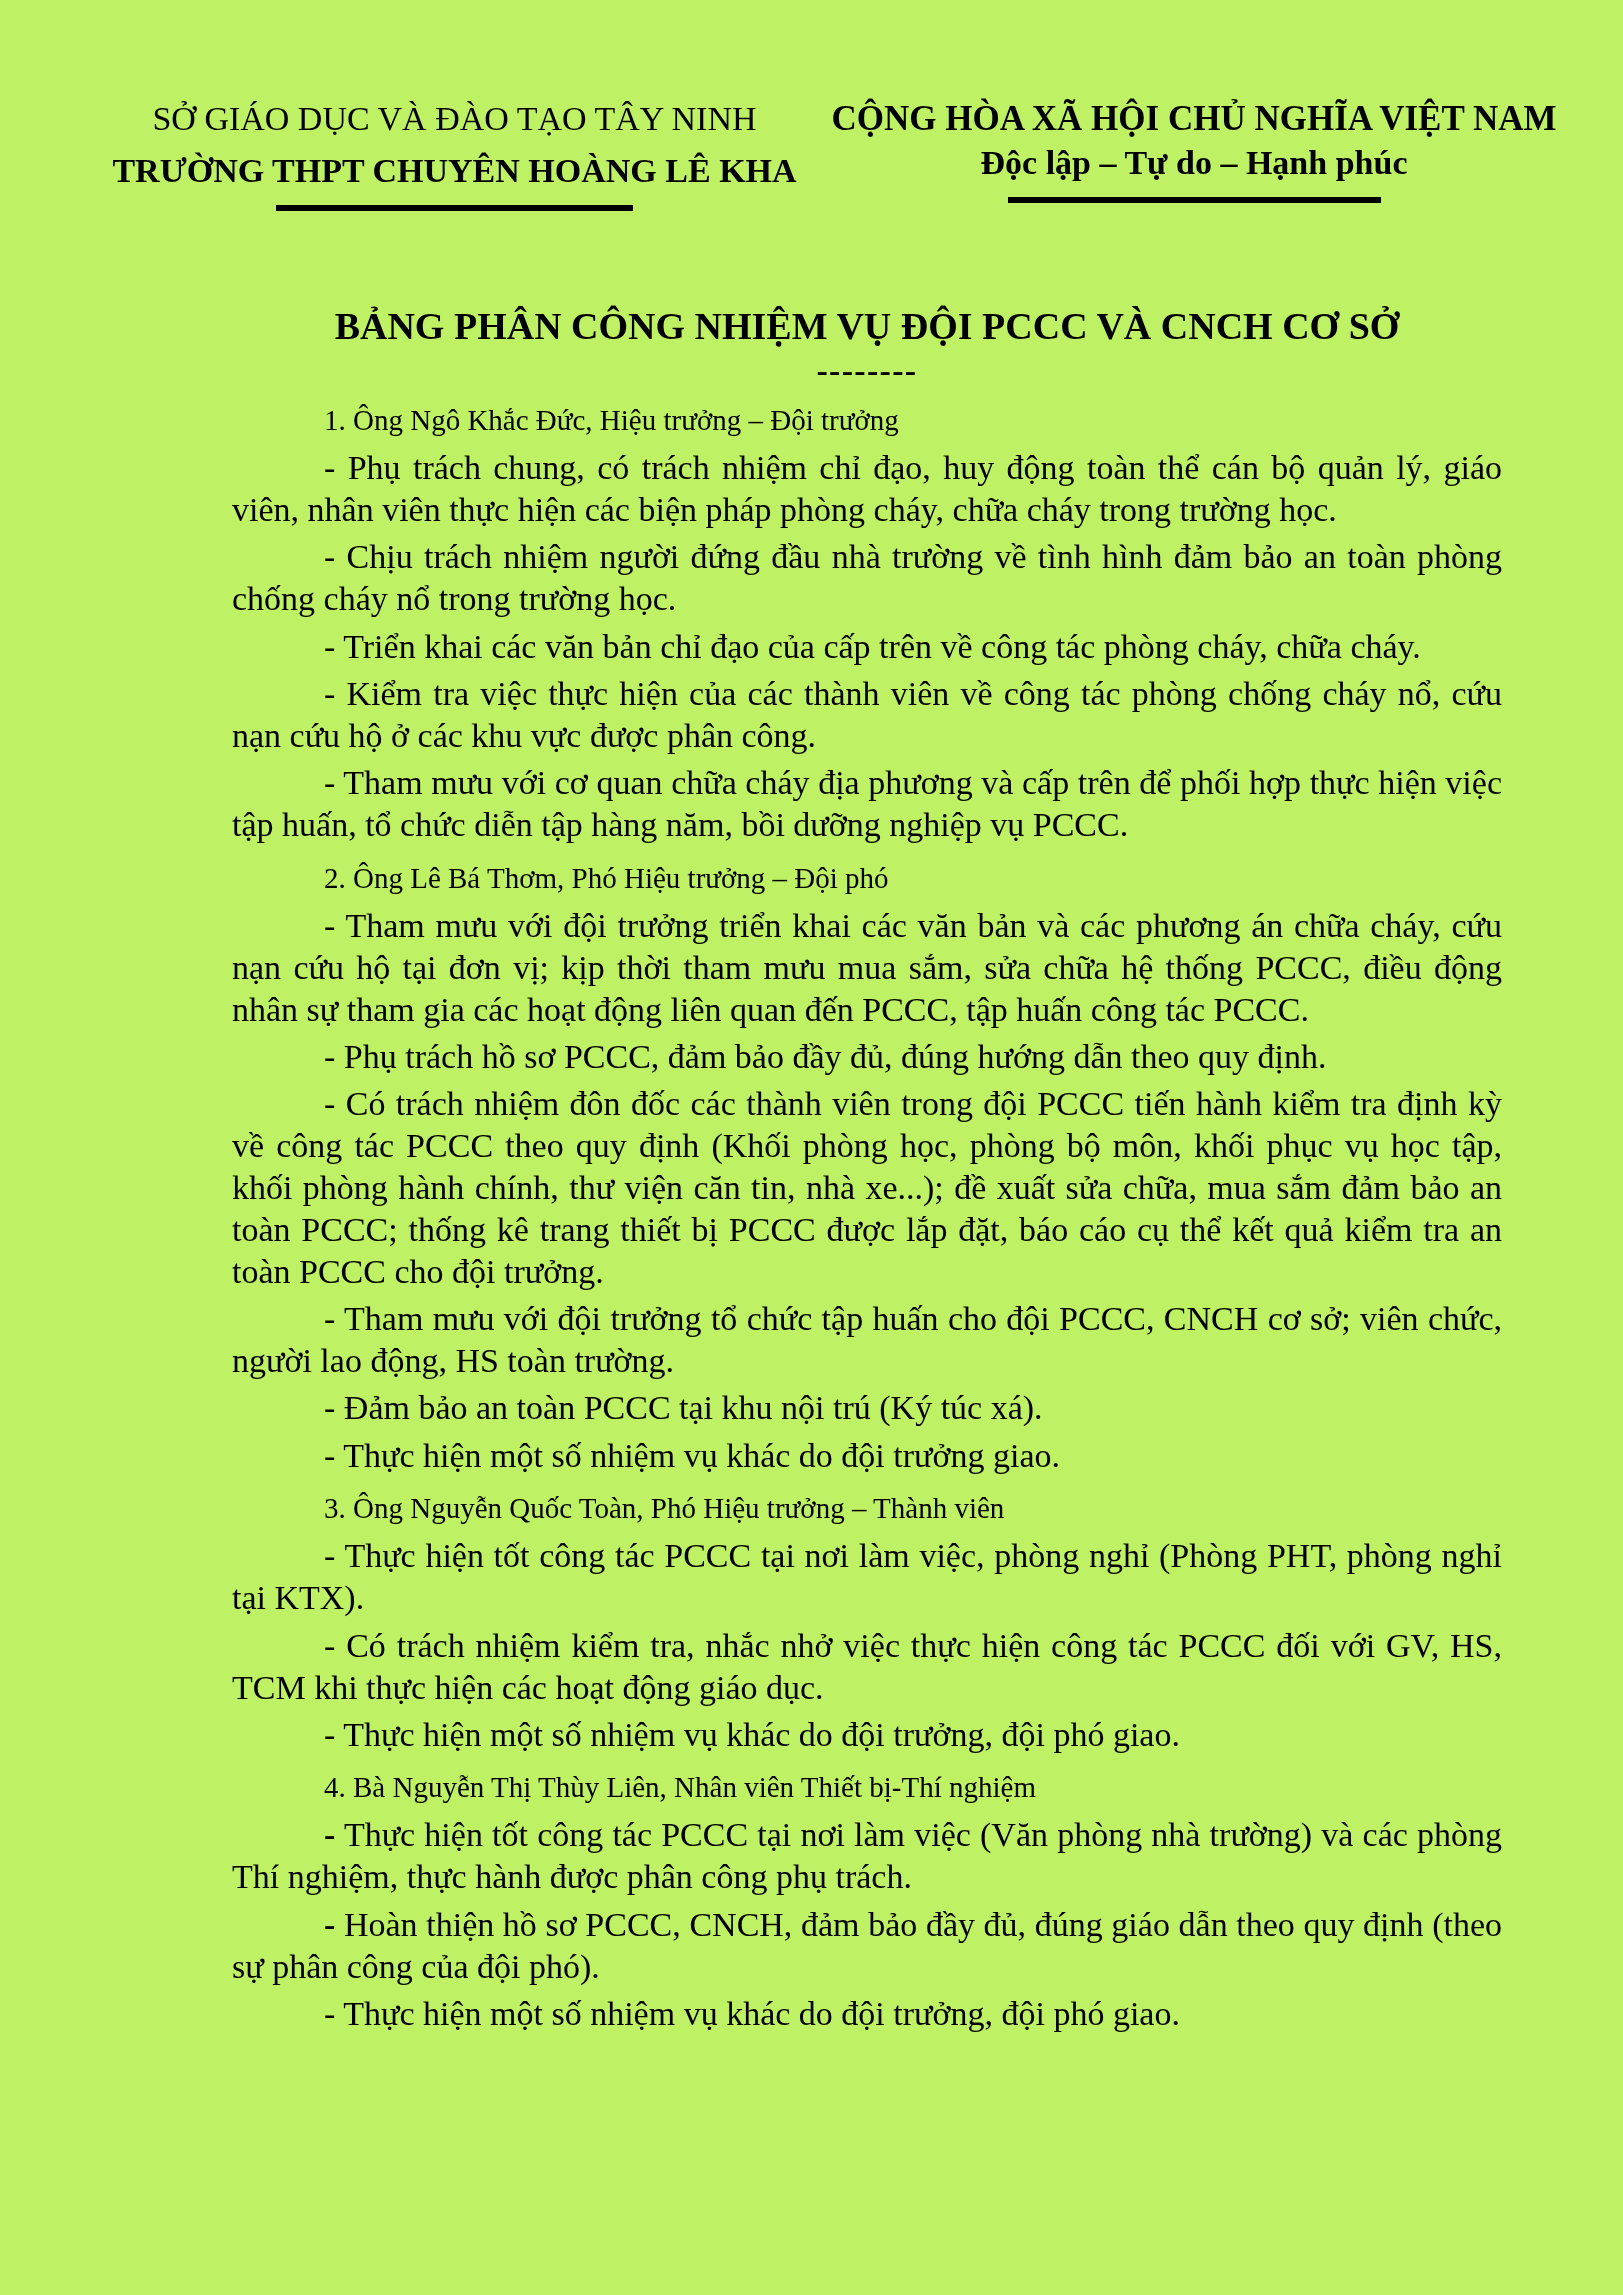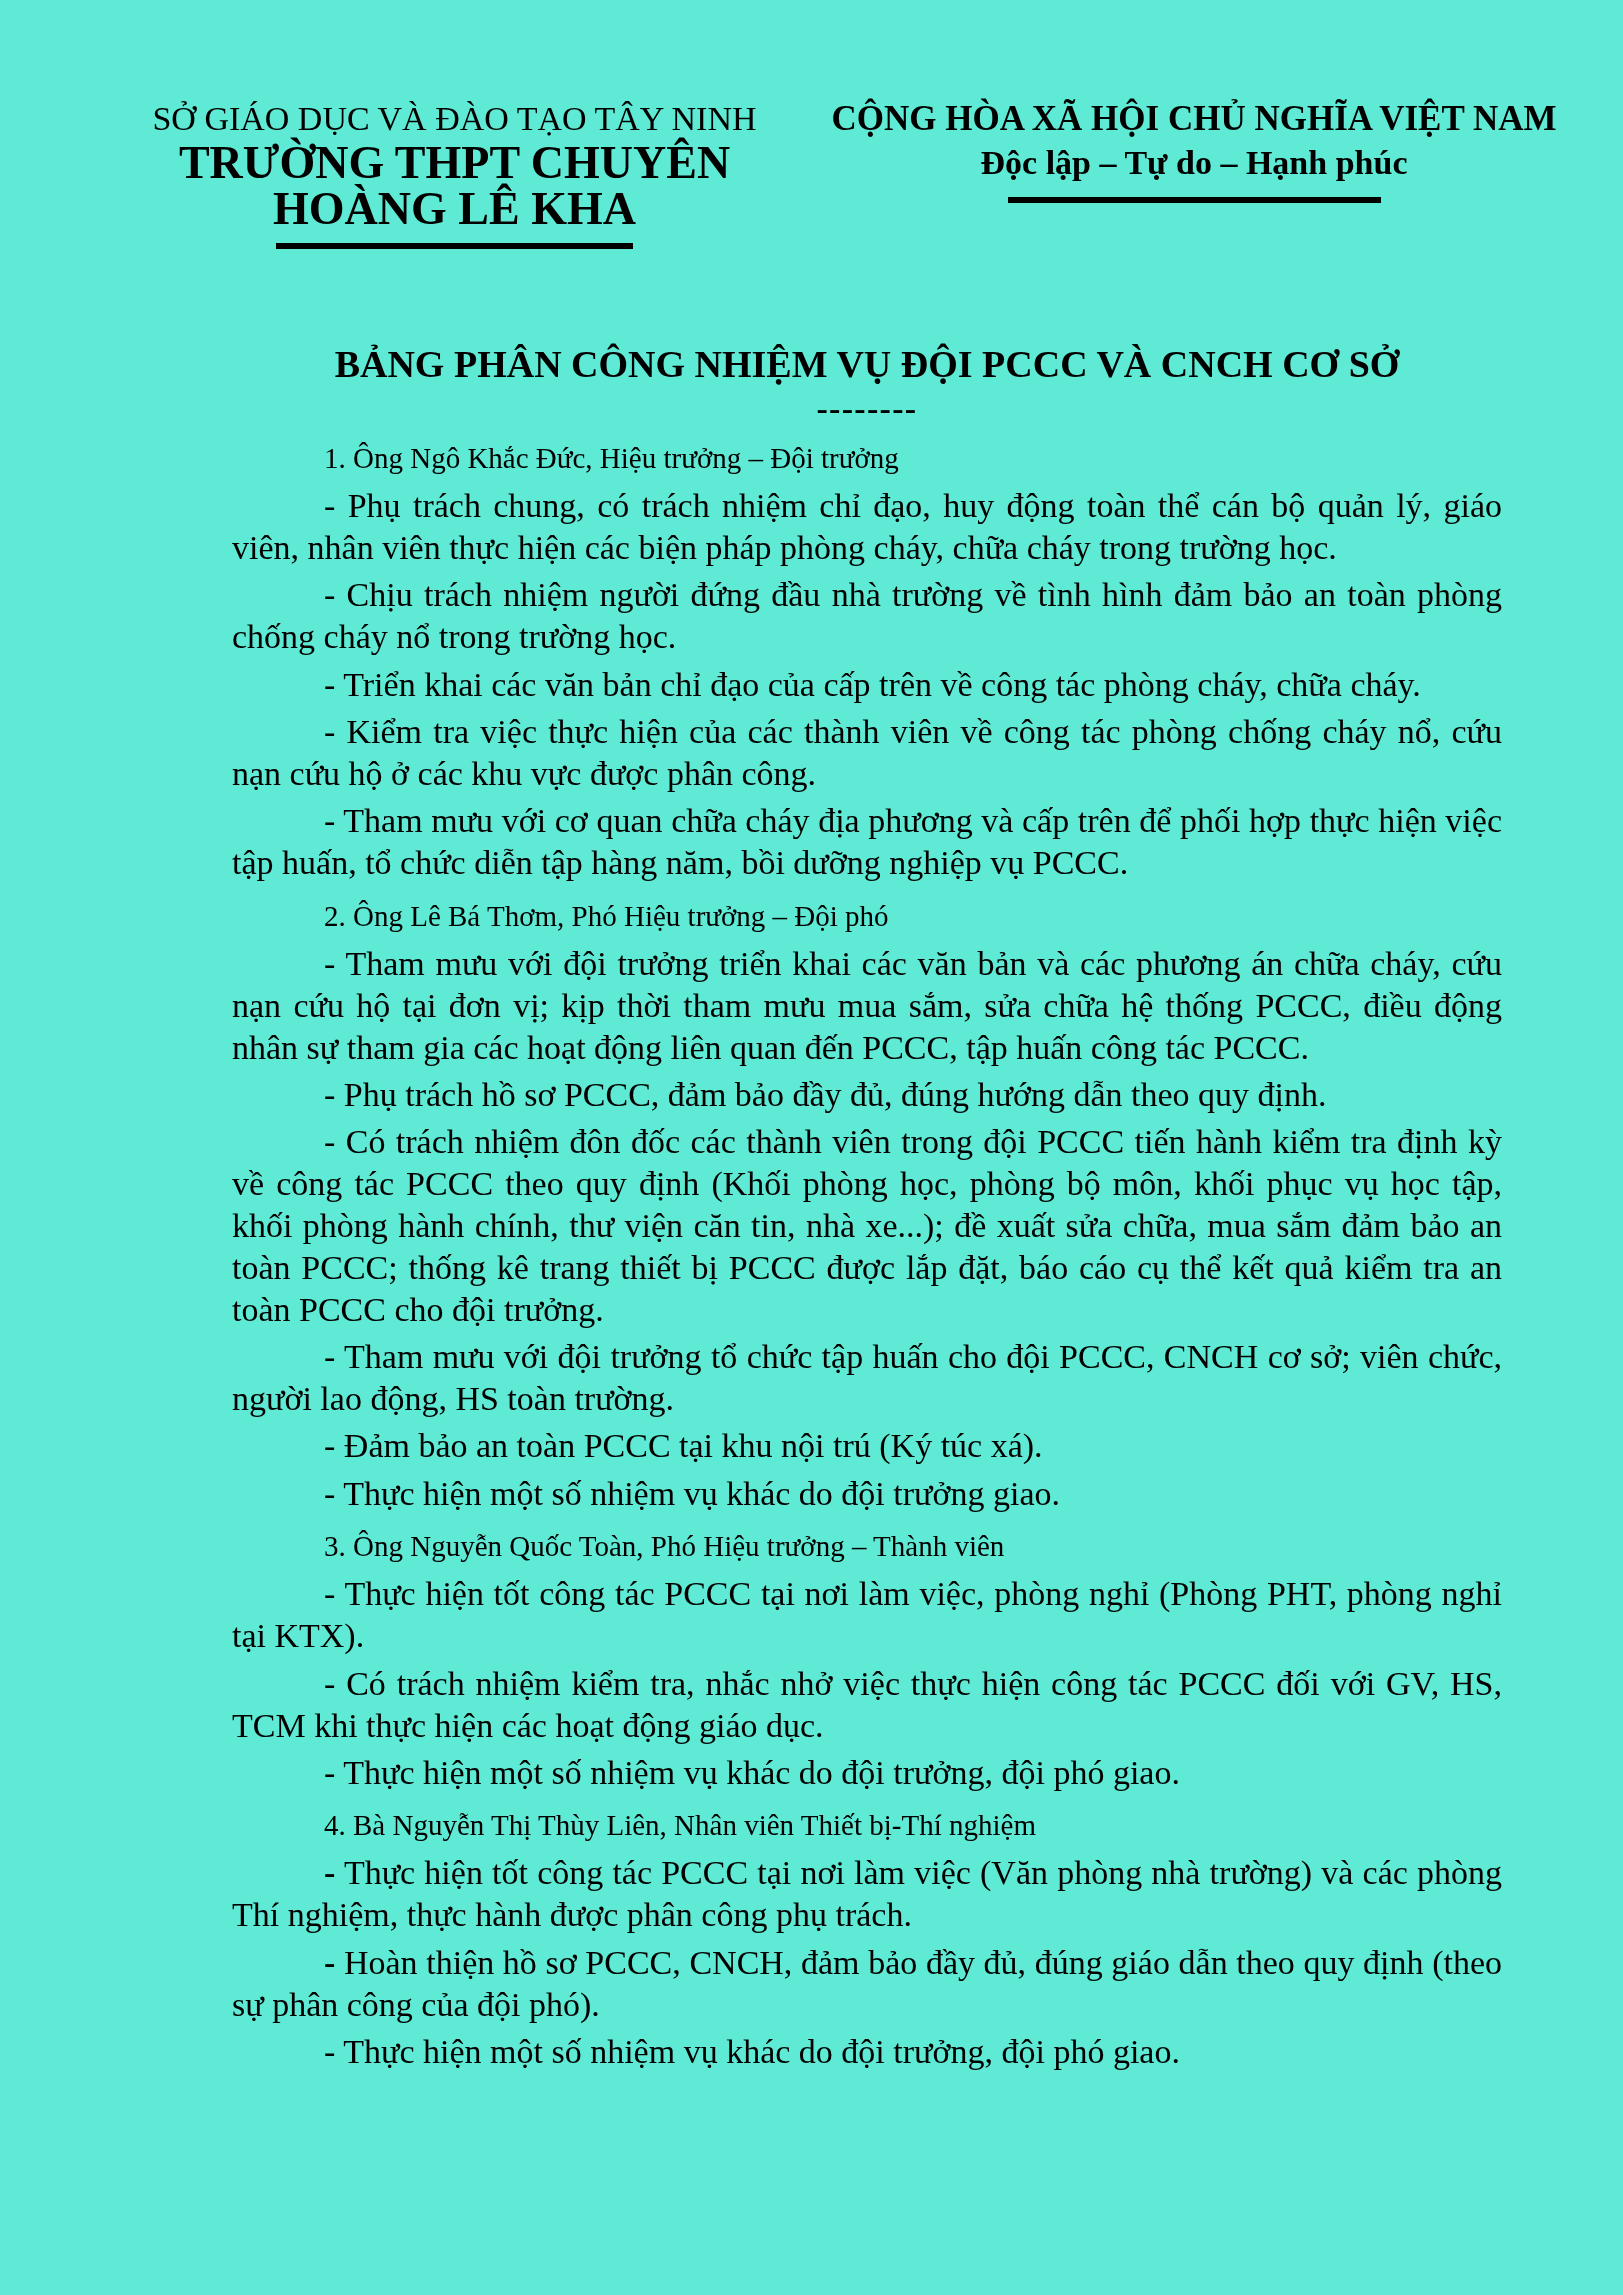--- a/index.html
+++ b/index.html
@@ -1,38 +1,38 @@
 <!DOCTYPE html>
 <html lang="vi" style="font-size:10.5px"><head>
 <meta charset="utf-8">
 <style>
   html, body { margin: 0; padding: 0; background: #e8e8e8; }
   .page {
     position: relative;
     width: 1623px;
     height: 2295px;
     margin: 0 auto;
-    background: #5eead4;
+    background: #bef264;
     color: #000000;
     font-family: "Liberation Serif", "DejaVu Serif", serif;
     overflow: hidden;
     box-sizing: border-box;
   }
   
   .header {
     display: flex;
     padding-top: 97px;
     padding-left: 98px;
     box-sizing: border-box;
   }
   .hcol { text-align: center; }
   .hcol-left  { width: 713px; }
   .hcol-right { width: 766px; }
   .h-line1-left  { font-size: 34px; line-height: 43px; font-weight: normal; }
-  .h-line2-left  { font-size: 46px; line-height: 46px; font-weight: bold; }
+  .h-line2-left  { font-size: 34px; line-height: 46px; font-weight: bold; margin-top: 8px; }
   .h-line1-right { font-size: 35px; line-height: 43px; font-weight: bold; }
   .h-line2-right { font-size: 34px; line-height: 46px; font-weight: bold; text-align: center; }
   .h-rule {
     height: 6.5px;
     background: #000;
     margin: 10.5px auto 0 auto;
   }
   .h-rule-left  { width: 357px; }
   .h-rule-right { width: 373px; }
   

